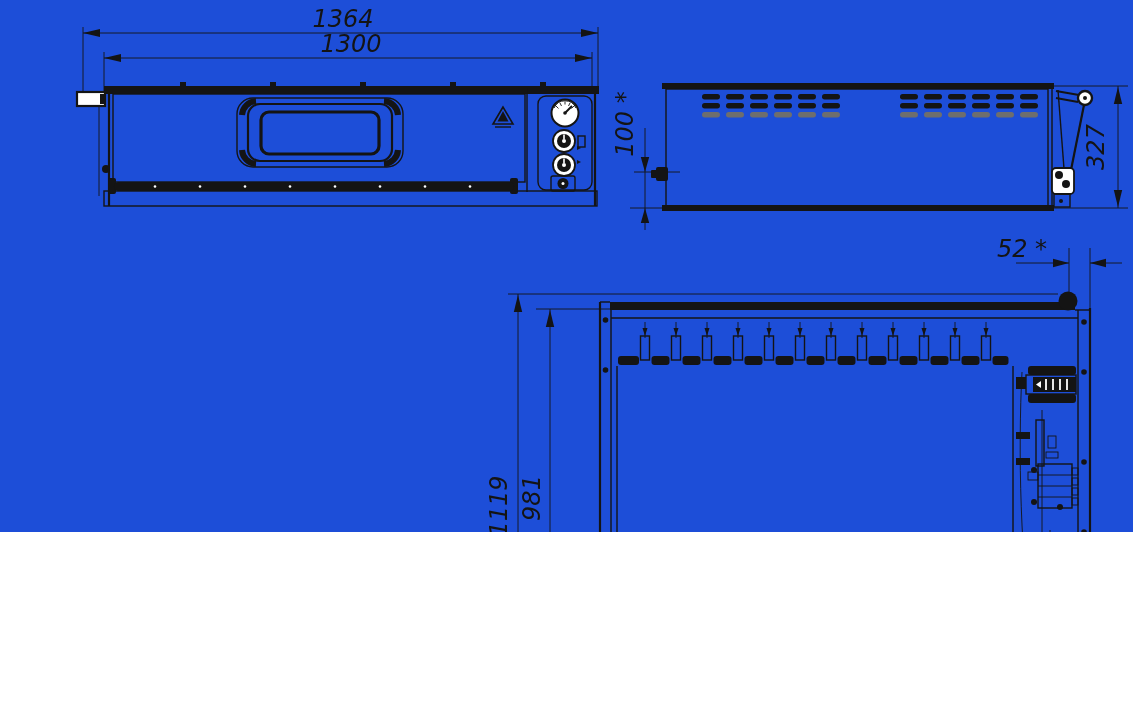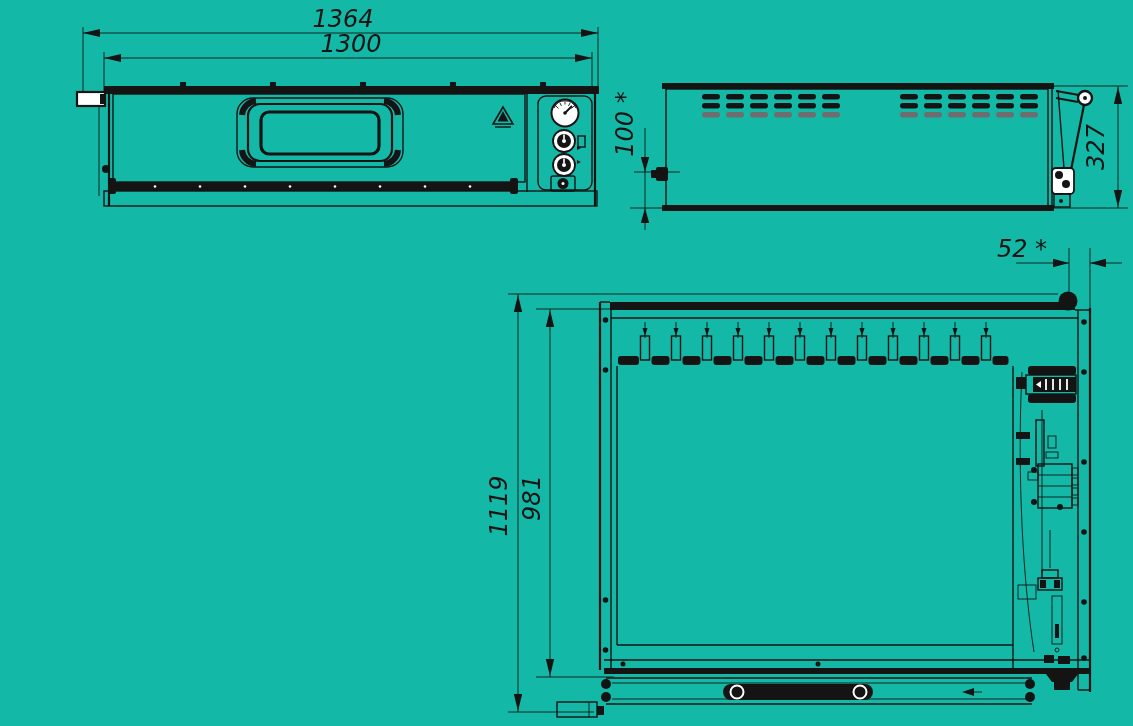--- a/index.html
+++ b/index.html
@@ -1,20 +1,20 @@
 <!DOCTYPE html>
 <html><head>
 <meta charset="utf-8">
 <style>
   html, body { margin: 0; padding: 0; background: #ffffff; }
   .canvas {
     position: relative;
     width: 1133px;
-    height: 726px;
-    background: #14b8a6;
+    height: 532px;
+    background: #1d4ed8;
     overflow: hidden;
   }
   svg { display: block; }
   .ln  { stroke: #141414; stroke-width: 1.4; fill: none; }
   .ln2 { stroke: #141414; stroke-width: 2.2; fill: none; }
   .thin{ stroke: #141414; stroke-width: 0.9; fill: none; }
   .thk { fill: #141414; stroke: none; }
   .wht { fill: #ffffff; }
   .dim {
     font-family: "DejaVu Sans", "Liberation Sans", sans-serif;

